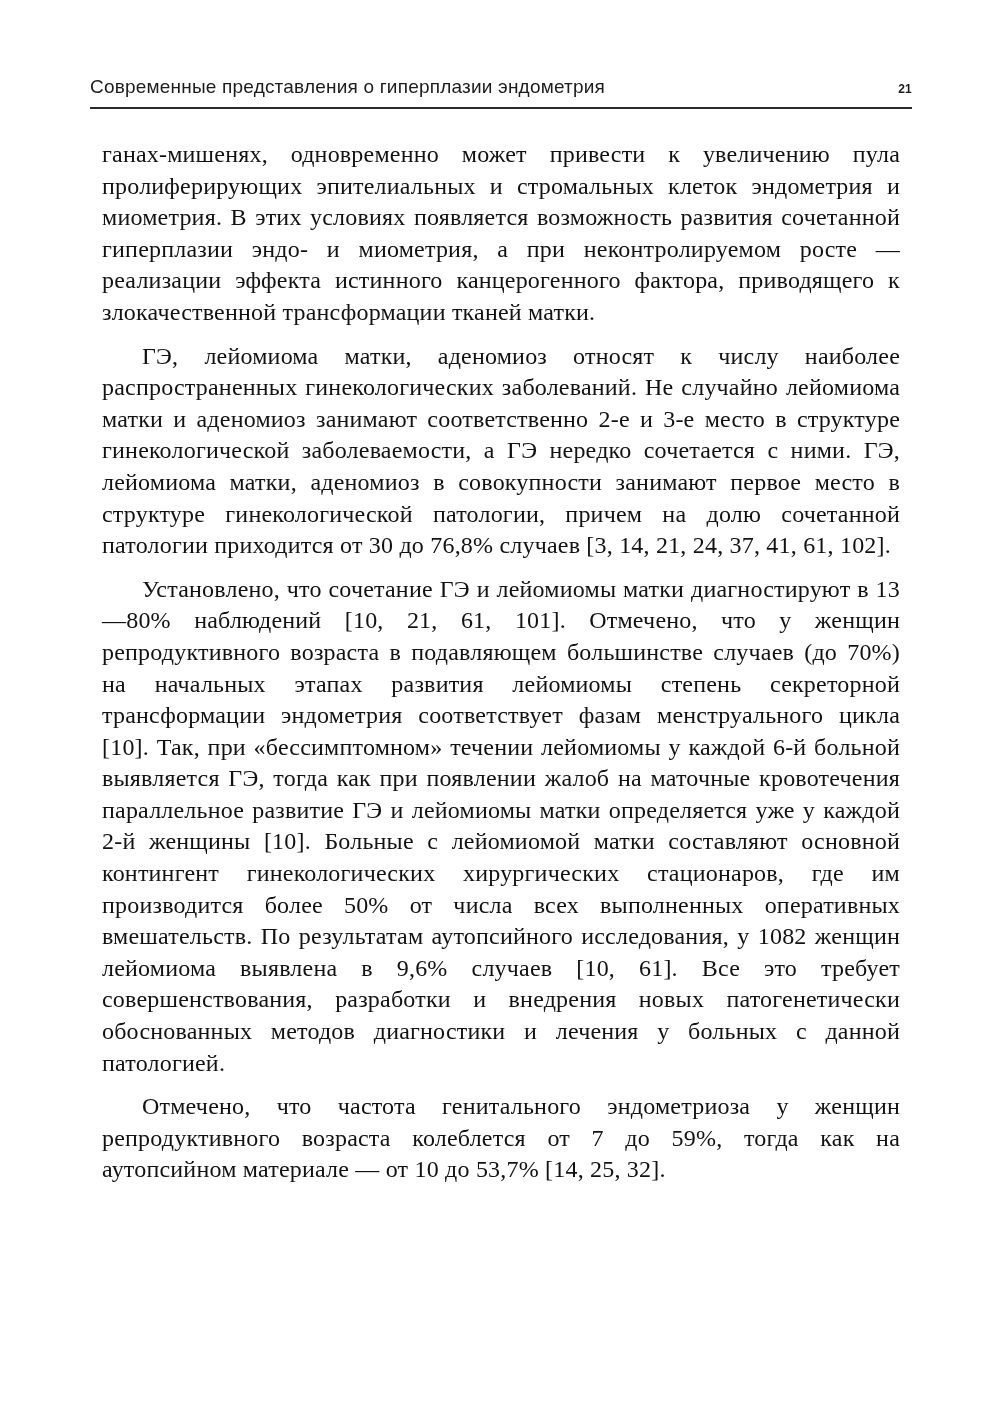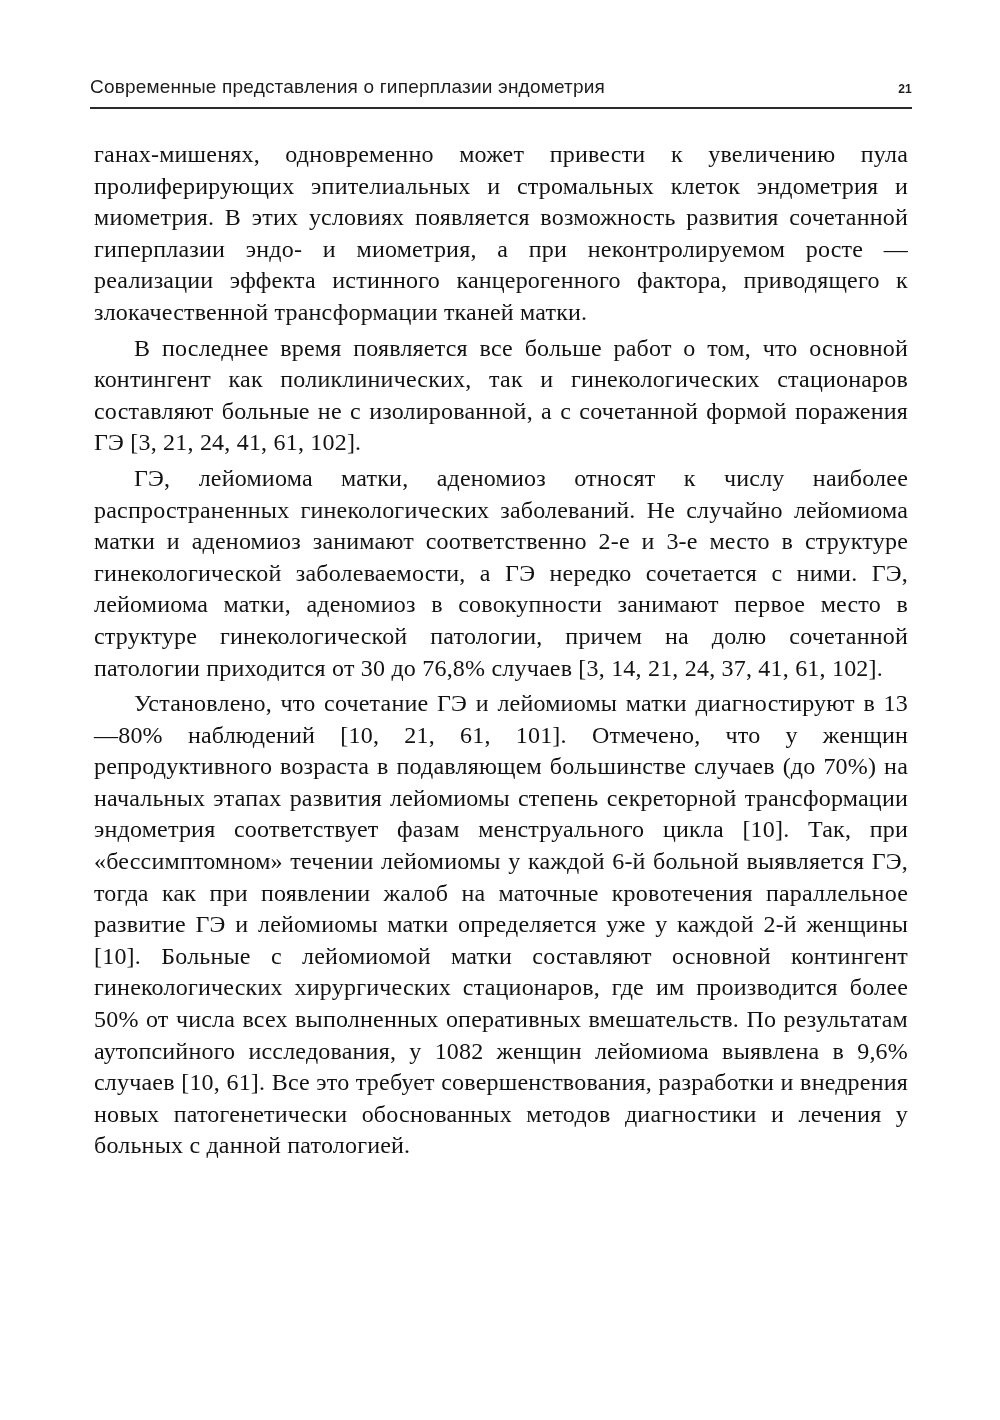--- a/index.html
+++ b/index.html
@@ -44,36 +44,36 @@
     }
     .body-text {
       font-family: "Liberation Serif", "DejaVu Serif", serif;
       font-size: 24px;
       line-height: 31.6px;
       text-align: justify;
       letter-spacing: 0.2px;
       color: #121212;
     }
     .para {
-      margin: 4px;
+      margin: 12px;
       padding: 0;
     }
     .para.indent {
       text-indent: 40px;
     }
   </style>
 </head>
 <body>
 
 <div class="page">
   <header class="running-header">
     <span class="running-title">Современные представления о гиперплазии эндометрия</span>
     <span class="page-number">21</span>
   </header>
   <div class="header-rule"></div>
 
   <main class="body-text">
     <p class="para">ганах-мишенях, одновременно может привести к увеличению пула пролиферирующих эпителиальных и стромальных клеток эндометрия и миометрия. В этих условиях появляется возможность развития сочетанной гиперплазии эндо- и миометрия, а при неконтролируемом росте — реализации эффекта истинного канцерогенного фактора, приводящего к злокачественной трансформации тканей матки.</p>
-    <p class="para indent">В последнее время появляется все больше работ о том, что основной контингент как поликлинических, так и гинекологических стационаров составляют больные не с изолированной, а с сочетанной формой поражения ГЭ [3, 21, 24, 41, 61, 102].</p>
     <p class="para indent">ГЭ, лейомиома матки, аденомиоз относят к числу наиболее распространенных гинекологических заболеваний. Не случайно лейомиома матки и аденомиоз занимают соответственно 2-е и 3-е место в структуре гинекологической заболеваемости, а ГЭ нередко сочетается с ними. ГЭ, лейомиома матки, аденомиоз в совокупности занимают первое место в структуре гинекологической патологии, причем на долю сочетанной патологии приходится от 30 до 76,8% случаев [3, 14, 21, 24, 37, 41, 61, 102].</p>
     <p class="para indent">Установлено, что сочетание ГЭ и лейомиомы матки диагностируют в 13—80% наблюдений [10, 21, 61, 101]. Отмечено, что у женщин репродуктивного возраста в подавляющем большинстве случаев (до 70%) на начальных этапах развития лейомиомы степень секреторной трансформации эндометрия соответствует фазам менструального цикла [10]. Так, при «бессимптомном» течении лейомиомы у каждой 6-й больной выявляется ГЭ, тогда как при появлении жалоб на маточные кровотечения параллельное развитие ГЭ и лейомиомы матки определяется уже у каждой 2-й женщины [10]. Больные с лейомиомой матки составляют основной контингент гинекологических хирургических стационаров, где им производится более 50% от числа всех выполненных оперативных вмешательств. По результатам аутопсийного исследования, у 1082 женщин лейомиома выявлена в 9,6% случаев [10, 61]. Все это требует совершенствования, разработки и внедрения новых патогенетически обоснованных методов диагностики и лечения у больных с данной патологией.</p>
+    <p class="para indent">Отмечено, что частота генитального эндометриоза у женщин репродуктивного возраста колеблется от 7 до 59%, тогда как на аутопсийном материале — от 10 до 53,7% [14, 25, 32].</p>
   </main>
 </div>
 
 </body></html>

